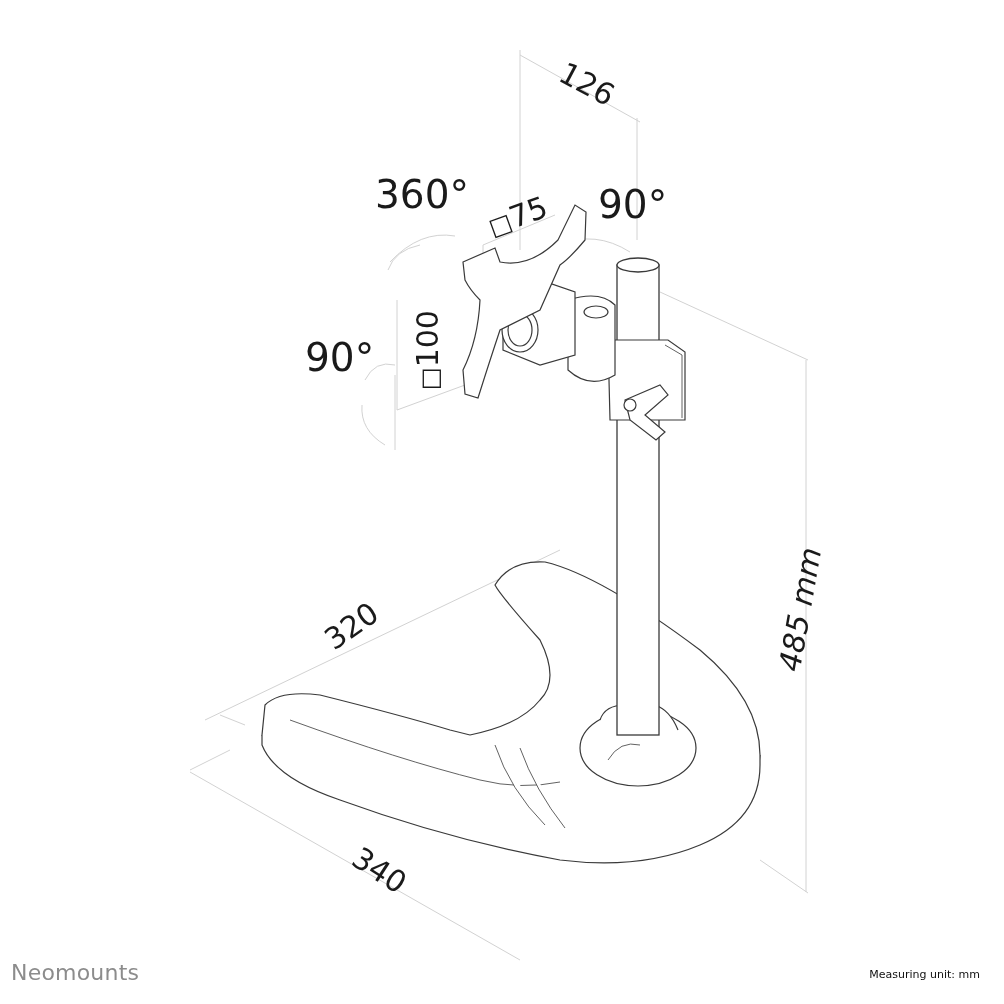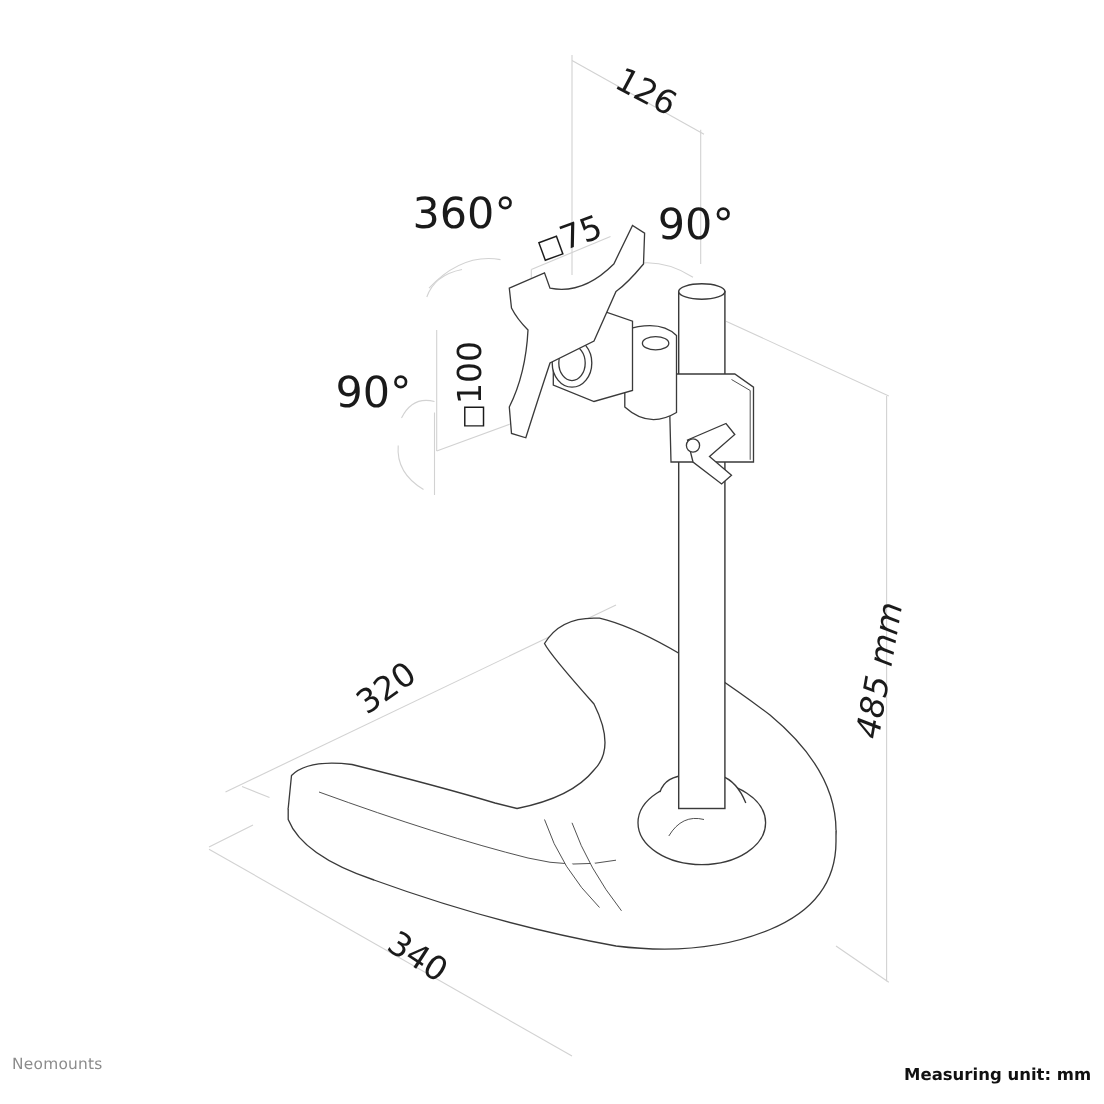--- a/index.html
+++ b/index.html
@@ -1,22 +1,22 @@
 <!DOCTYPE html>
 <html><head>
 <meta charset="utf-8">
 <style>
   html, body { margin: 0; padding: 0; background: #ffffff; }
   body { width: 1004px; height: 1004px; position: relative; overflow: hidden; font-family: "DejaVu Sans", sans-serif; }
   #stage { position: absolute; left: 0; top: 0; width: 1004px; height: 1004px; }
   .dim { position: absolute; color: #1a1a1a; white-space: nowrap; transform-origin: 0 0; }
   .big { font-size: 39px; }
   .mid { font-size: 30px; }
-  .brand { position: absolute; left: 11px; top: 960px; font-size: 14px; color: #8c8c8c; letter-spacing: 0.2px; font-family: "DejaVu Sans", sans-serif; }
-  .unit { position: absolute; right: 12px; top: 968px; font-size: 15px; color: #111; font-family: "DejaVu Sans", sans-serif; font-weight: bold; }
+  .brand { position: absolute; left: 11px; top: 960px; font-size: 22px; color: #8c8c8c; letter-spacing: 0.2px; font-family: "DejaVu Sans", sans-serif; }
+  .unit { position: absolute; right: 24px; top: 968px; font-size: 11px; color: #111; font-family: "DejaVu Sans", sans-serif; }
 </style>
 </head>
 <body>
 
 <div id="stage">
   <svg width="1004" height="1004" viewBox="0 0 1004 1004" xmlns="http://www.w3.org/2000/svg">
     <g fill="none" stroke="#d2d2d2" stroke-width="1">
 
       <line x1="520" y1="50" x2="520" y2="250"></line>
       <line x1="637" y1="118" x2="637" y2="240"></line>

